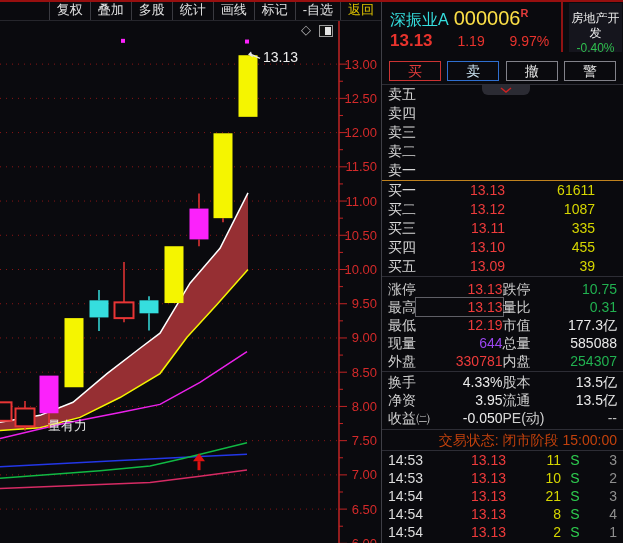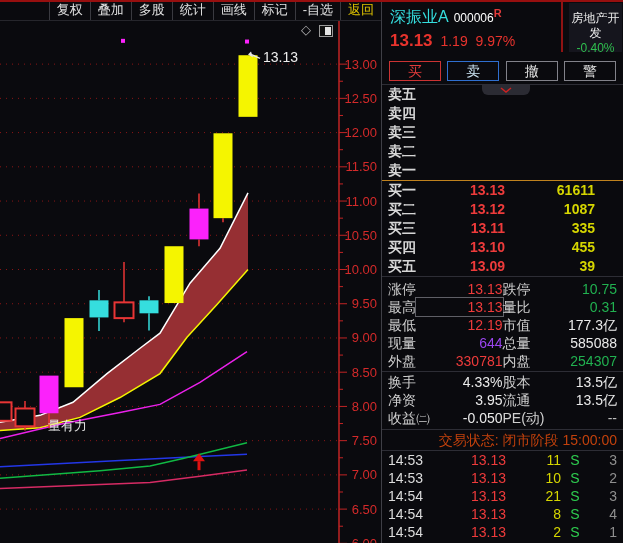--- a/index.html
+++ b/index.html
@@ -20,40 +20,40 @@
   #chart-svg{position:absolute;left:0;top:0;}
   .plot-icon-diamond{position:absolute;left:301px;top:23px;color:#b8b8b8;font-size:13px;line-height:13px;}
   .plot-icon-pane{position:absolute;left:319px;top:25px;width:14px;height:12px;border:1px solid #9a9a9a;background:#111;}
   .plot-icon-pane::after{content:"";position:absolute;right:1px;top:1px;width:6px;height:8px;background:#e6e6e6;}
   
   .panel{position:relative;width:242px;height:543px;background:var(--panelbg);
     border-left:1px solid #3f3f46;font-size:14px;}
   .p-header{position:relative;height:58px;}
   .hdr-name-row{position:absolute;left:8px;top:7px;white-space:nowrap;}
   .hdr-name{color:#35dede;font-size:16px;}
-  .hdr-code{color:#ffffff;font-size:12px;margin-left:5px;}
+  .hdr-code{color:#fde047;font-size:20px;margin-left:5px;}
   .hdr-r{color:#e23b3b;font-size:11px;font-weight:bold;vertical-align:top;}
   .hdr-price-row{position:absolute;left:8px;top:31px;white-space:nowrap;}
   .hdr-price{color:#e8332d;font-size:17px;font-weight:bold;}
-  .hdr-chg,.hdr-pct{color:#e8332d;font-size:14px;margin-left:4px;}
+  .hdr-chg,.hdr-pct{color:#e8332d;font-size:14px;margin-left:21px;}
   .hdr-vline{position:absolute;left:179px;top:0;width:2px;height:52px;background:#8f1313;}
   .sector-box{position:absolute;left:187px;top:3px;width:53px;height:49px;background:#15151d;
     text-align:center;color:#ececec;font-size:12px;line-height:15px;padding-top:8px;}
   .sector-chg{color:var(--sector_green);font-size:12px;}
   .p-actions{height:27px;display:flex;align-items:center;justify-content:space-between;
     padding:0 7px;border-bottom:1px solid var(--border);}
   .abtn{width:52px;height:20px;font-size:14px;line-height:18px;text-align:center;background:transparent;}
   .abtn.buy{border:1px solid #c33;color:#e23b3b;}
   .abtn.sell{border:1px solid #2f6fd0;color:#cde6f5;}
   .abtn.cancel{border:1px solid #82828a;color:#e0e0e0;}
   .abtn.alert{border:1px solid #82828a;color:#e0e0e0;}
   .p-book{position:relative;border-bottom:1px solid var(--border);}
   .chevron-tab{position:absolute;left:100px;top:0;width:48px;height:10px;background:#2b2b33;
     border-radius:0 0 6px 6px;display:flex;align-items:center;justify-content:center;z-index:3;}
-  .book-row{display:flex;height:19px;line-height:19px;padding:0 6px;font-weight:bold;}
+  .book-row{display:flex;height:19px;line-height:19px;padding:0 6px;}
   .book-label{width:42px;color:#d6d6d6;}
   .book-price{width:75px;text-align:right;color:#ee3b3b;}
   .book-vol{width:90px;text-align:right;color:#d6d600;}
   .book-divider{height:1px;background:var(--orange_divider);}
   .p-stats{padding:3px 0 2px 0;border-bottom:1px solid var(--border);}
   .stat-row{display:flex;height:18px;line-height:18px;padding:0 6px;}
   .stat-cell{display:flex;width:50%;}
   .stat-label{color:#cfcfcf;white-space:nowrap;}
   .stat-val{flex:1;text-align:right;white-space:nowrap;}
   .stat-val.boxed{outline:1px solid #5f5f66;}

